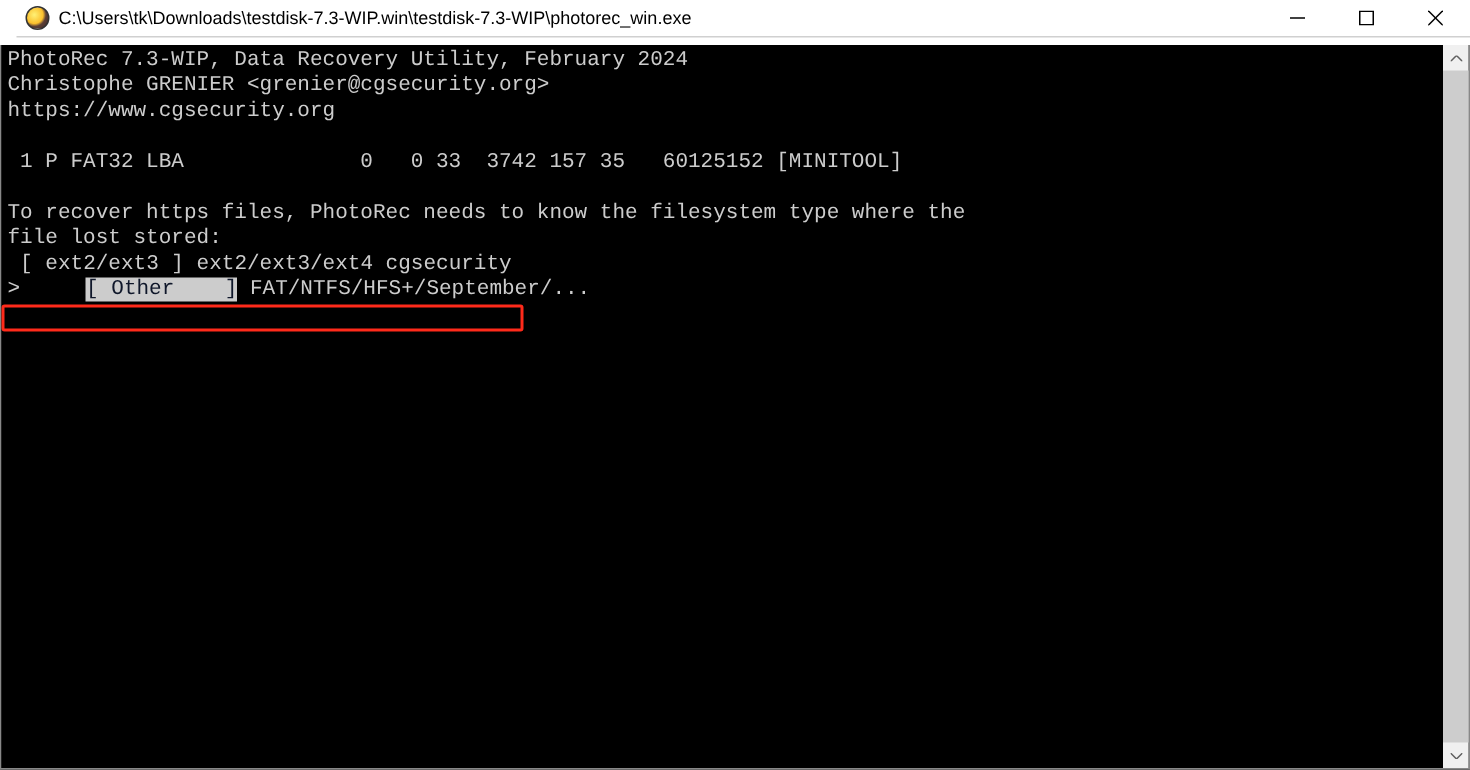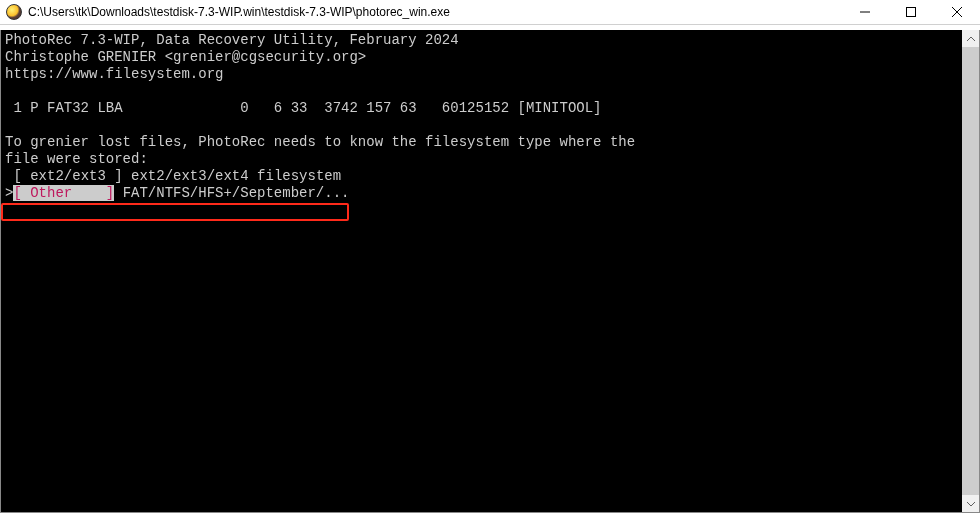--- a/index.html
+++ b/index.html
@@ -11,20 +11,21 @@
       overflow: hidden;
       position: relative;
     }
     .titlebar {
       height: 25px;
       background: #ffffff;
       border-bottom: 1px solid #d0d0d0;
       display: flex;
       align-items: center;
       padding-left: 6px;
+      margin-left: 11px;
     }
     .app-icon {
       width: 16px;
       height: 16px;
       border-radius: 50%;
       background: radial-gradient(circle at 35% 35%, #fff176 0%, #fbc02d 45%, #5d4037 60%, #3e2723 100%);
       border: 1px solid #333;
       margin-right: 6px;
       flex-shrink: 0;
     }
@@ -90,21 +91,22 @@
       position: absolute;
       top: 17px;
       bottom: 17px;
       left: 0;
       right: 0;
       background: #cdcdcd;
     }
     .scroll-bottom { position: absolute; bottom: 0; left: 0; right: 0; }
     .inv {
       background: #cccccc;
-      color: #be185d;
+      color: #0f172a;
+      margin-left: 44px;
     }
     .highlight-box {
       position: absolute;
       border: 2px solid #ff2a1a;
       border-radius: 2px;
       pointer-events: none;
     }
   </style>
 </head>
 <body>
@@ -128,27 +130,27 @@
           <line x1="0" y1="0" x2="10" y2="10" stroke="#000" stroke-width="1"></line>
           <line x1="10" y1="0" x2="0" y2="10" stroke="#000" stroke-width="1"></line>
         </svg>
     </div>
   </div>
 </div>
 
 <div class="console-wrap">
   <div class="console"><span>PhotoRec 7.3-WIP, Data Recovery Utility, February 2024</span>
 <span>Christophe GRENIER &lt;grenier@cgsecurity.org&gt;</span>
-<span>https://www.filesystem.org</span>
+<span>https://www.cgsecurity.org</span>
 
-<span> 1 P FAT32 LBA              0   6 33  3742 157 63   60125152 [MINITOOL]</span>
+<span> 1 P FAT32 LBA              0   0 33  3742 157 35   60125152 [MINITOOL]</span>
 
-<span>To grenier lost files, PhotoRec needs to know the filesystem type where the</span>
-<span>file were stored:</span>
- [ <span>ext2/ext3</span> ]<span> ext2/ext3/ext4 filesystem</span>
+<span>To recover https files, PhotoRec needs to know the filesystem type where the</span>
+<span>file lost stored:</span>
+ [ <span>ext2/ext3</span> ]<span> ext2/ext3/ext4 cgsecurity</span>
 <span>&gt;</span><span class="inv">[ Other    ]</span><span> FAT/NTFS/HFS+/September/...</span></div>
   <div class="scrollbar">
     <div class="scroll-arrow">
       <svg width="8" height="4">
           <polyline points="0,4 4,0 8,4" fill="none" stroke="#606060" stroke-width="1"></polyline>
         </svg>
     </div>
     <div class="scroll-thumb"></div>
     <div class="scroll-arrow scroll-bottom">
       <svg width="8" height="4">

